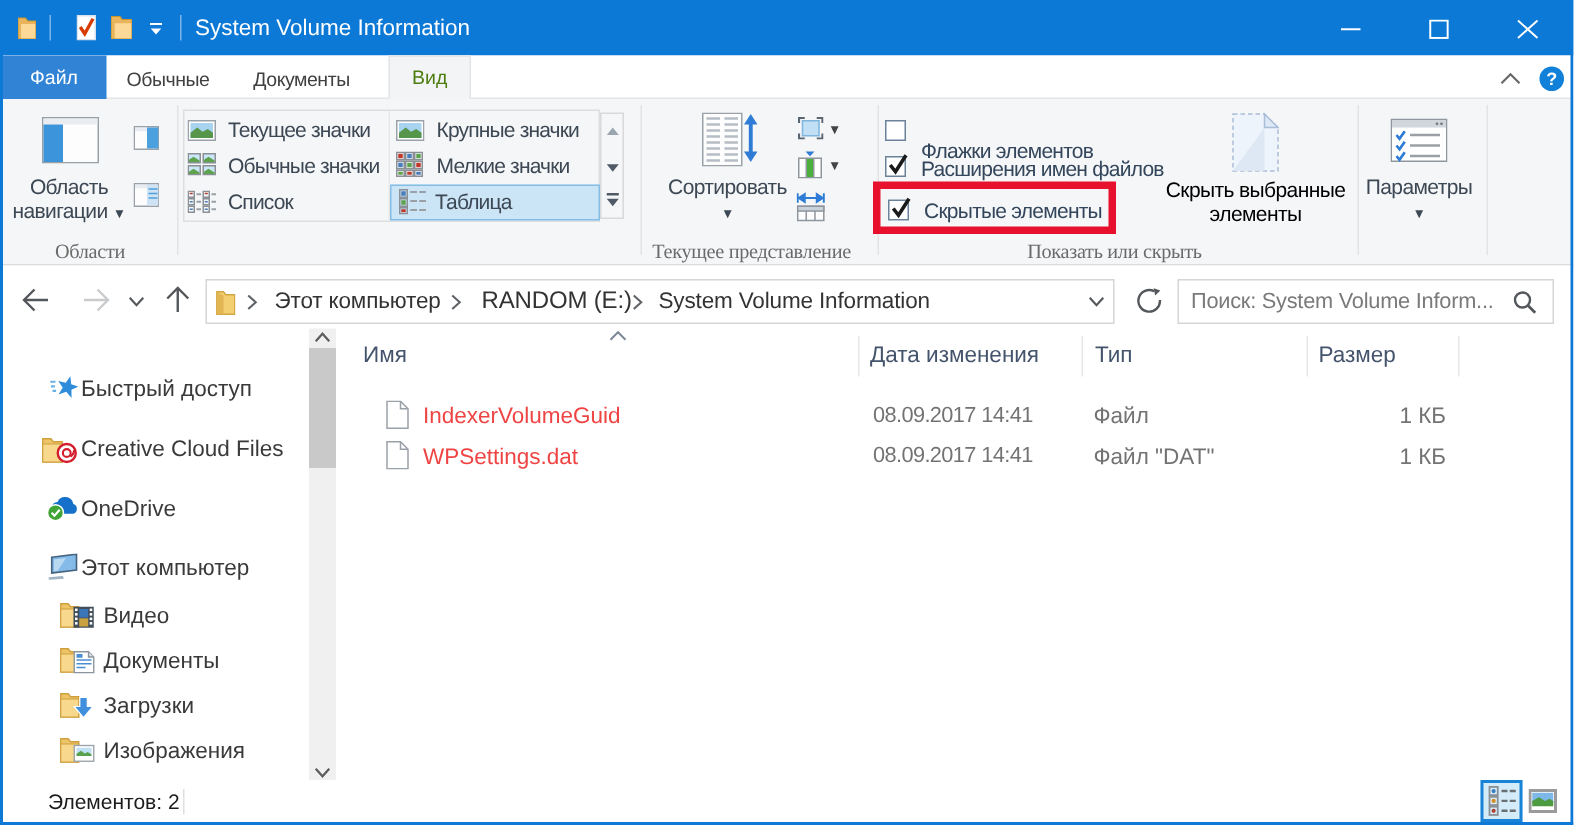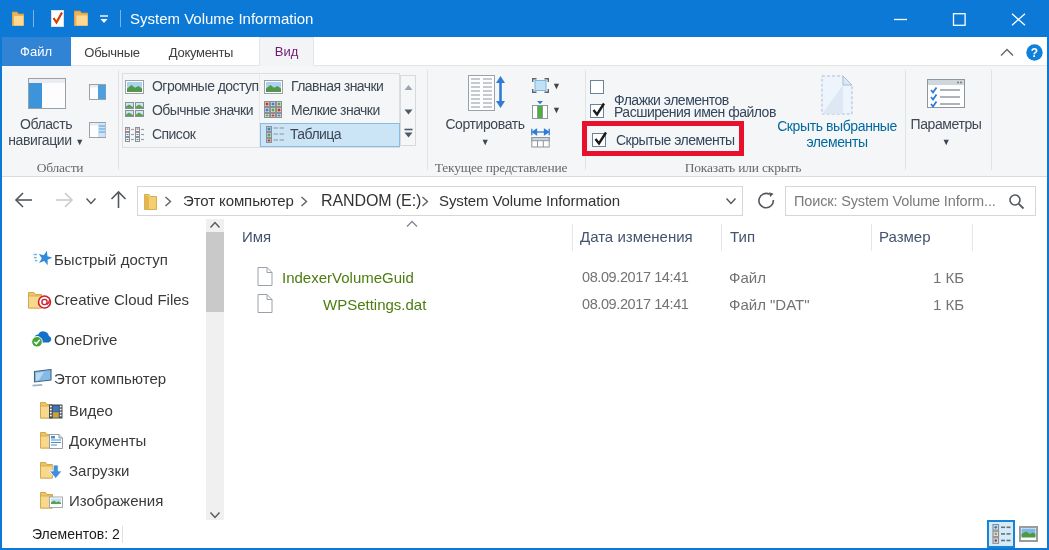--- a/index.html
+++ b/index.html
@@ -6,21 +6,21 @@
 body { font-family:"Liberation Sans", sans-serif; position:relative; background:#fff; }
 .abs { position:absolute; }
 
 #titlebar { left:0; top:0; width:1049px; height:37px; background:#0c79d7; }
 #title { left:130px; top:0; height:37px; line-height:37px; color:#fff; font-size:15px; }
 .tsep { top:10px; width:1px; height:17px; background:rgba(255,255,255,.45); }
 
 #tabrow { left:0; top:37px; width:1049px; height:29px; background:#fff; border-bottom:1px solid #e5e5e6; }
 #filetab { left:1px; top:37px; width:70px; height:29px; background:#3183d6; color:#fff; font-size:13px; text-align:center; line-height:29px; }
 .tab { top:38px; height:29px; line-height:30px; font-size:13px; color:#404040; text-align:center; letter-spacing:-0.3px; }
-#vidtab { left:259px; top:37px; width:55px; height:30px; background:#f3f4f5; border:1px solid #e4e5e6; border-bottom:none; color:#701a75; font-size:13px; text-align:center; line-height:28px; }
+#vidtab { left:259px; top:37px; width:55px; height:30px; background:#f3f4f5; border:1px solid #e4e5e6; border-bottom:none; color:#4d7c0f; font-size:13px; text-align:center; line-height:28px; }
 
 #ribbon { left:0; top:66px; width:1049px; height:111px; background:#f5f6f7; border-bottom:1px solid #dadbdc; }
 .gsep { top:70px; width:1px; height:100px; background:#e2e3e5; }
 .glabel { top:160px; height:16px; font-size:13.5px; color:#6a6a6a; text-align:center; white-space:nowrap; letter-spacing:-0.2px;font-family:Liberation Serif, serif; }
 .ritem { font-size:14px; color:#3d4855; white-space:nowrap; letter-spacing:-0.55px; }
 .bigbtn { font-size:14px; color:#3d4855; text-align:center; letter-spacing:-0.4px; }
 .viewsel { left:260px; top:123px; width:140px; height:24px; background:#cbe4f6; border:1px solid #86bde4; }
 .cb { width:14px; height:14px; background:#fff; border:1px solid #6b8399; }
 .cbl { font-size:14px; color:#33465c; white-space:nowrap; letter-spacing:-0.5px; }
 #redbox { left:582px; top:121px; width:162px; height:35px; border:5px solid #e8112d; }
@@ -30,21 +30,21 @@
 .crumbtxt { top:186px; height:30px; line-height:30px; font-size:15px; color:#333; letter-spacing:-0.1px; }
 #searchbox { left:785px; top:186px; width:251px; height:30px; border:1px solid #d6d6d6; background:#fff; }
 #searchtxt { left:794px; top:186px; height:30px; line-height:30px; font-size:14.5px; letter-spacing:-0.15px; color:#7a7a7a; }
 
 .navitem { font-size:15px; color:#3a3a3a; white-space:nowrap; }
 #navsb { left:206px; top:219px; width:18px; height:301px; background:#f0f0f0; }
 #navthumb { left:206px; top:232px; width:18px; height:80px; background:#c9c9c9; }
 
 .hsep { top:224px; width:1px; height:27px; background:#e6e6e6; }
 .htxt { top:228px; font-size:15px; color:#44546c; white-space:nowrap; }
-.ftxt { font-size:15px; color:#4d7c0f; white-space:nowrap; }
+.ftxt { font-size:15px; color:#ef4444; white-space:nowrap; }
 .fsub { font-size:15px; color:#737373; white-space:nowrap; }
 
 #statusbar { left:0; top:521px; width:1049px; height:27px; background:#fff; }
 #stattxt { left:20px; top:521px; height:27px; line-height:27px; font-size:14px; color:#1c1c1c;margin-left:12px; }
 
 #bleft { left:0; top:0; width:2px; height:550px; background:#0c79d7; }
 #bright { left:1047px; top:0; width:2px; height:550px; background:#0c79d7; }
 #bbot { left:0; top:548px; width:1049px; height:2px; background:#0c79d7; }
 </style></head>
 <body>
@@ -74,37 +74,37 @@
 <div class="abs glabel" style="left:15px;width:90px;">Области</div>
 <div class="abs glabel" style="left:170px;width:205px;margin-top:16px;">Структура</div>
 <div class="abs glabel" style="left:426px;width:150px;">Текущее представление</div>
 <div class="abs glabel" style="left:653px;width:180px;">Показать или скрыть</div>
 
 <div class="abs bigbtn" style="left:6px;top:116px;width:80px;">Область<br>навигации <span style="font-size:9px">▼</span></div>
 
 <div class="abs" style="left:122px;top:73px;width:278px;height:75px;border:1px solid #dddee0;"></div>
 <div class="abs" style="left:259px;top:74px;width:1px;height:73px;background:#e7e8ea;"></div>
 <div class="abs viewsel"></div>
-<div class="abs ritem" style="left:152px;top:78px;">Огромные доступ</div>
+<div class="abs ritem" style="left:152px;top:78px;">Текущее значки</div>
 <div class="abs ritem" style="left:152px;top:102px;">Обычные значки</div>
 <div class="abs ritem" style="left:152px;top:126px;text-align:right;">Список</div>
-<div class="abs ritem" style="left:291px;top:78px;">Главная значки</div>
+<div class="abs ritem" style="left:291px;top:78px;">Крупные значки</div>
 <div class="abs ritem" style="left:291px;top:102px;">Мелкие значки</div>
 <div class="abs ritem" style="left:290px;top:126px;">Таблица</div>
 
 <div class="abs bigbtn" style="left:435px;top:116px;width:100px;">Сортировать<br><span style="font-size:9px">▼</span></div>
 
 <div class="abs cb" style="left:590px;top:80px;"></div>
 <div class="abs cb" style="left:590px;top:104px;"></div>
 <div class="abs cb" style="left:592px;top:133px;"></div>
 <div class="abs cbl" style="left:614px;top:92px;">Флажки элементов</div>
 <div class="abs cbl" style="left:614px;top:104px;">Расширения имен файлов</div>
 <div class="abs cbl" style="left:616px;top:132px;">Скрытые элементы</div>
 <div class="abs" id="redbox"></div>
-<div class="abs bigbtn" style="left:762px;top:118px;width:150px;color:#0369a1;">Скрыть выбранные<br>элементы</div>
+<div class="abs bigbtn" style="left:762px;top:118px;width:150px;color:#000000;">Скрыть выбранные<br>элементы</div>
 <div class="abs bigbtn" style="left:896px;top:116px;width:100px;">Параметры<br><span style="font-size:9px">▼</span></div>
 
 <div class="abs" id="addrrow"></div>
 <div class="abs" id="crumbbox"></div>
 <div class="abs crumbtxt" style="left:183px;">Этот компьютер</div>
 <div class="abs crumbtxt" style="left:321px;font-size:16px;">RANDOM (E:)</div>
 <div class="abs crumbtxt" style="left:439px;">System Volume Information</div>
 <div class="abs" id="searchbox"></div>
 <div class="abs" id="searchtxt">Поиск: System Volume Inform...</div>
 
@@ -122,21 +122,21 @@
 <div class="abs htxt" style="left:242px;">Имя</div>
 <div class="abs htxt" style="left:580px;">Дата изменения</div>
 <div class="abs htxt" style="left:730px;">Тип</div>
 <div class="abs htxt" style="left:879px;">Размер</div>
 <div class="abs hsep" style="left:572px"></div>
 <div class="abs hsep" style="left:721px"></div>
 <div class="abs hsep" style="left:871px"></div>
 <div class="abs hsep" style="left:972px"></div>
 
 <div class="abs ftxt" style="left:282px;top:269px;">IndexerVolumeGuid</div>
-<div class="abs ftxt" style="left:282px;top:296px;margin-left:41px;">WPSettings.dat</div>
+<div class="abs ftxt" style="left:282px;top:296px;">WPSettings.dat</div>
 <div class="abs fsub" style="left:582px;top:269px;font-size:14.5px;letter-spacing:-0.4px;">08.09.2017 14:41</div>
 <div class="abs fsub" style="left:582px;top:296px;font-size:14.5px;letter-spacing:-0.4px;">08.09.2017 14:41</div>
 <div class="abs fsub" style="left:729px;top:269px;">Файл</div>
 <div class="abs fsub" style="left:729px;top:296px;">Файл "DAT"</div>
 <div class="abs fsub" style="left:933px;top:269px;">1 КБ</div>
 <div class="abs fsub" style="left:933px;top:296px;">1 КБ</div>
 
 <div class="abs" id="statusbar"></div>
 <div class="abs" id="stattxt">Элементов: 2</div>
 <div class="abs" style="left:122px;top:526px;width:1px;height:17px;background:#e0e0e0;"></div>

